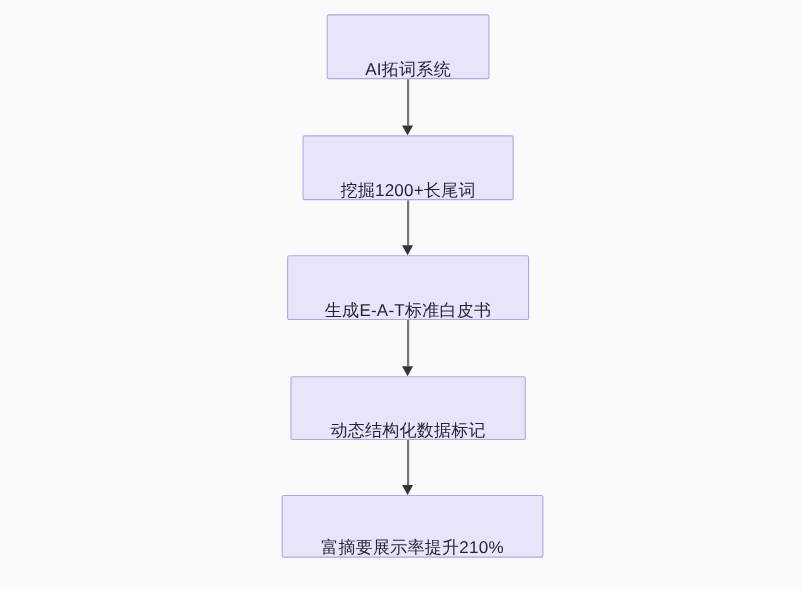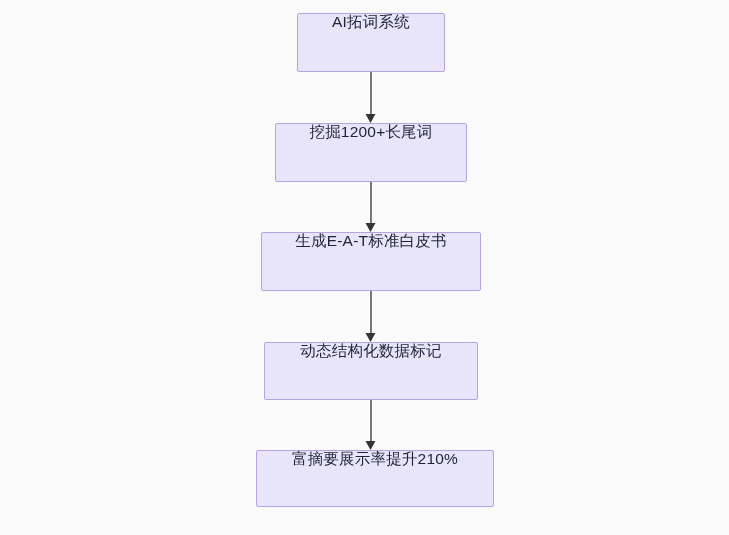--- a/index.html
+++ b/index.html
@@ -19,21 +19,21 @@
     width: 729px;
     height: 535px;
   }
   .node {
     position: absolute;
     box-sizing: border-box;
     background: #e8e4fa;
     border: 1.6px solid #b6a3e0;
     border-radius: 2px;
     display: flex;
-    align-items: flex-start;
+    align-items: flex-end;
     justify-content: center;
     color: #1f2430;
     font-size: 15.5px;
     line-height: 1;
     letter-spacing: 0.2px;
     white-space: nowrap;
   }
   .node-label {
     display: block;
     padding: 0 6px;

